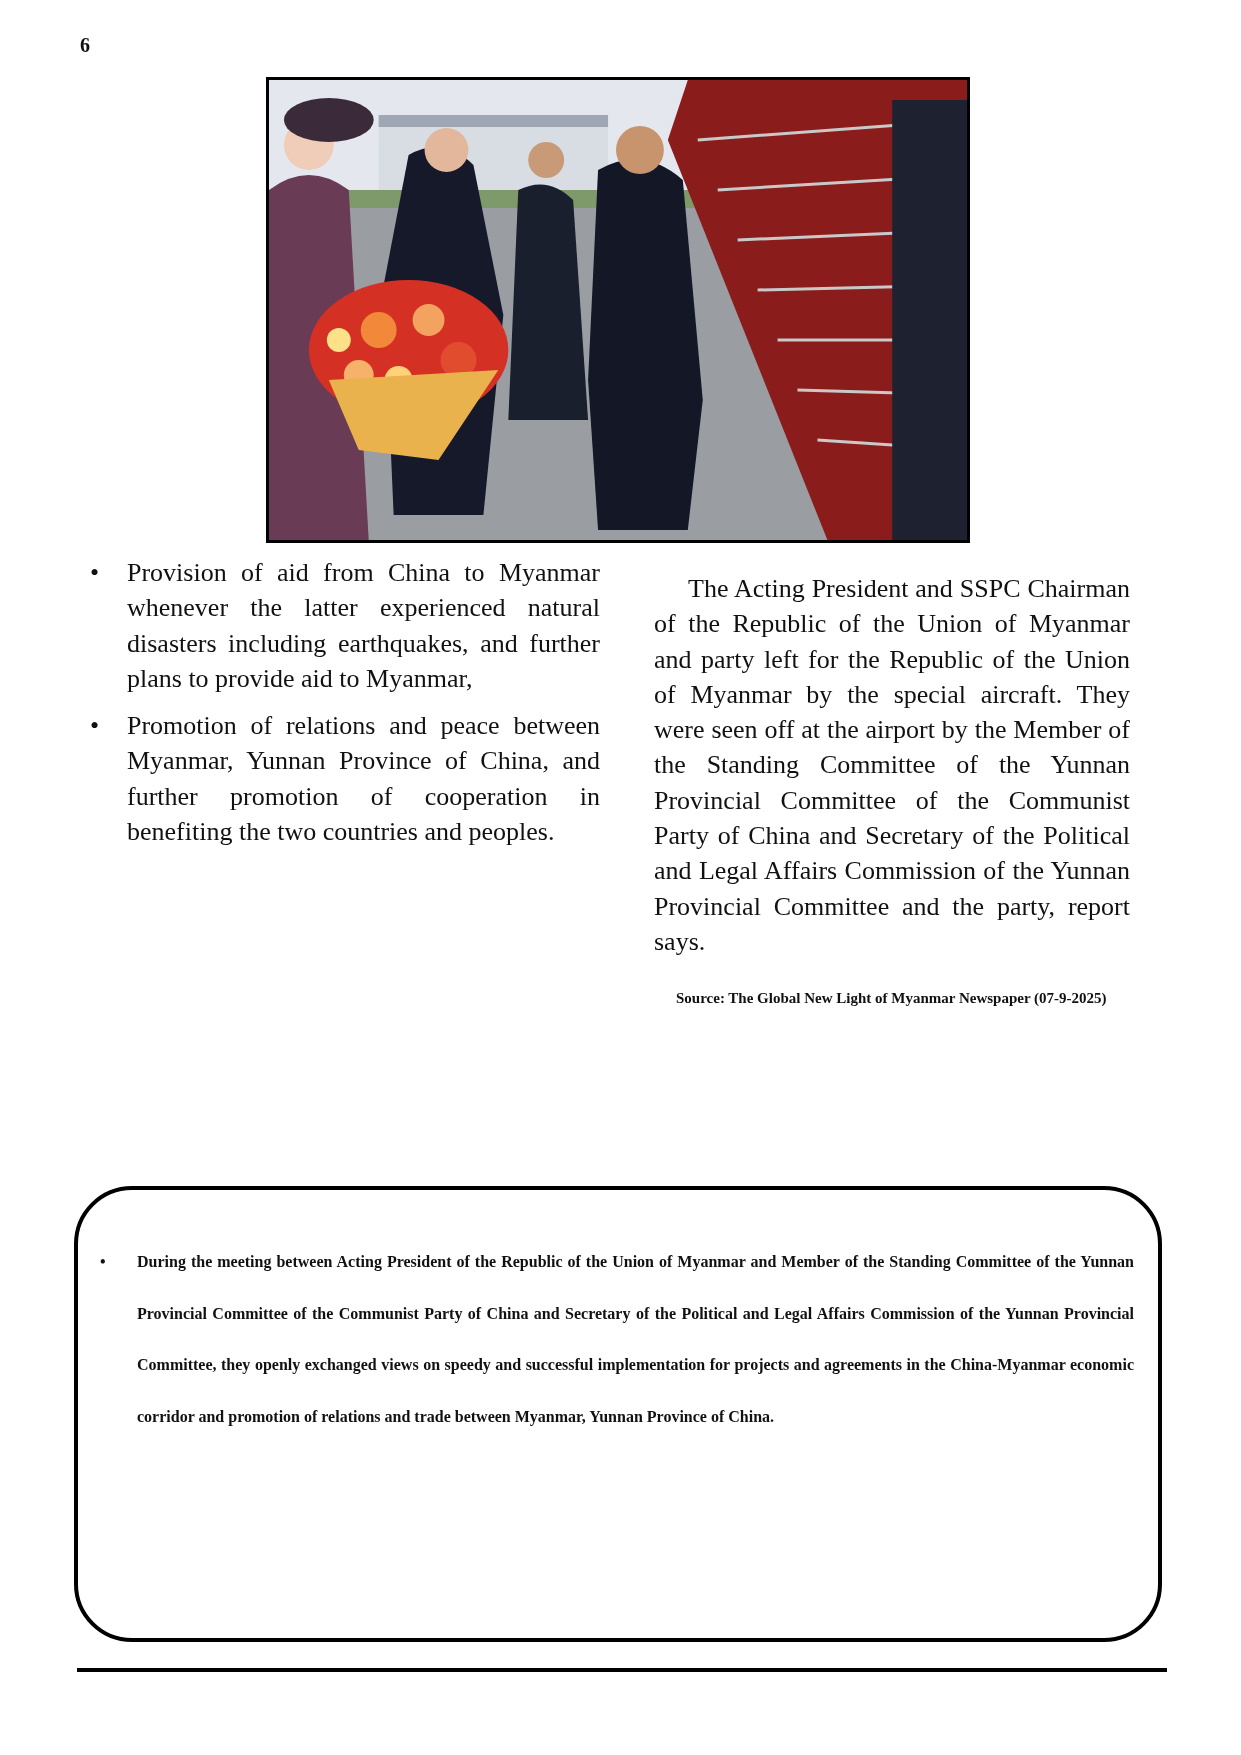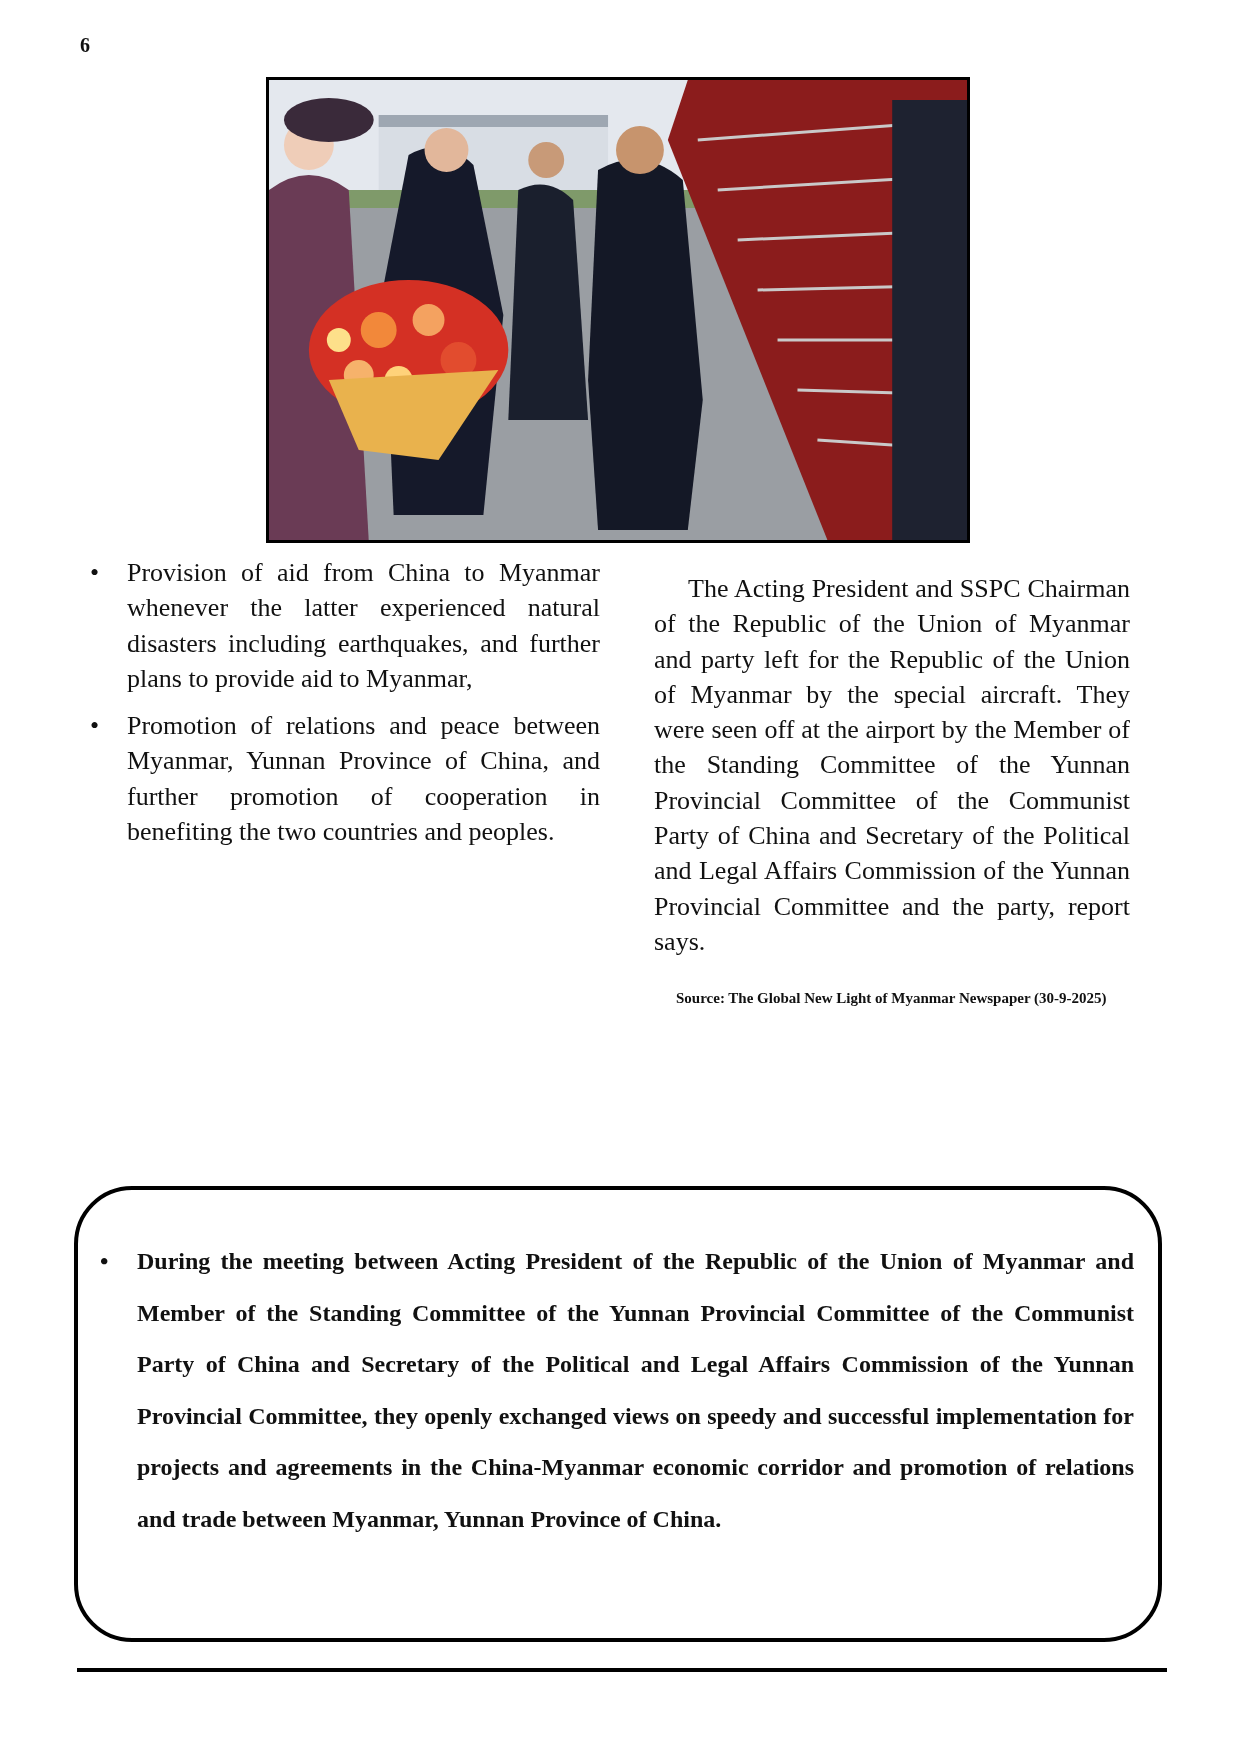--- a/index.html
+++ b/index.html
@@ -12,21 +12,21 @@
   .col { position: absolute; top: 555px; font-size: 26px; line-height: 35.3px; text-align: justify; }
   .col-left { left: 88px; width: 512px; }
   .col-right { left: 638px; width: 508px; }
   ul.bullets { list-style: none; margin: 0; padding: 0; }
   ul.bullets li { position: relative; padding-left: 39px; margin-bottom: 12px; }
   ul.bullets li::before { content: "\2022"; position: absolute; left: 2px; top: 0; font-size: 26px; }
   .para { text-indent: 34px; margin: 16px; }
   .source { position: absolute; left: 676px; top: 990px; font-size: 15px; font-weight: bold; }
   .box { position: absolute; left: 74px; top: 1186px; width: 1088px; height: 456px;
          border: 4px solid #000; border-radius: 58px; box-sizing: border-box; }
-  .box-text { position: absolute; left: 94px; top: 1236px; width: 1040px; font-size: 24px; font-weight: bold;
+  .box-text { position: absolute; left: 94px; top: 1236px; width: 1040px; font-size: 16px; font-weight: bold;
               line-height: 51.5px; text-align: justify; padding-left: 43px; box-sizing: border-box; }
   .box-text::before { content: "\2022"; position: absolute; left: 6px; top: 0; }
   .rule { position: absolute; left: 77px; top: 1668px; width: 1090px; height: 4px; background: #000; }
 </style>
 </head>
 <body>
 
 <div class="page-num">6</div>
 
 <div class="photo" title="Acting President greeted at airport stairway beside aircraft with red-carpeted steps; officials shaking hands; woman in ethnic costume holding bouquet of red and orange flowers; terminal building in background">
@@ -72,18 +72,18 @@
   <ul class="bullets">
     <li>Provision of aid from China to Myanmar whenever the latter experienced natural disasters including earthquakes, and further plans to provide aid to Myanmar,</li>
     <li>Promotion of relations and peace between Myanmar, Yunnan Province of China, and further promotion of cooperation in benefiting the two countries and peoples.</li>
   </ul>
 </div>
 
 <div class="col col-right">
   <p class="para">The Acting President and SSPC Chairman of the Republic of the Union of Myanmar and party left for the Republic of the Union of Myanmar by the special aircraft. They were seen off at the airport by the Member of the Standing Committee of the Yunnan Provincial Committee of the Communist Party of China and Secretary of the Political and Legal Affairs Commission of the Yunnan Provincial Committee and the party, report says.</p>
 </div>
 
-<div class="source">Source: The Global New Light of Myanmar Newspaper (30-9-2025)</div>
+<div class="source">Source: The Global New Light of Myanmar Newspaper (07-9-2025)</div>
 
 <div class="box"></div>
 <div class="box-text">During the meeting between Acting President of the Republic of the Union of Myanmar and Member of the Standing Committee of the Yunnan Provincial Committee of the Communist Party of China and Secretary of the Political and Legal Affairs Commission of the Yunnan Provincial Committee, they openly exchanged views on speedy and successful implementation for projects and agreements in the China-Myanmar economic corridor and promotion of relations and trade between Myanmar, Yunnan Province of China.</div>
 
 <div class="rule"></div>
 
 </body></html>

